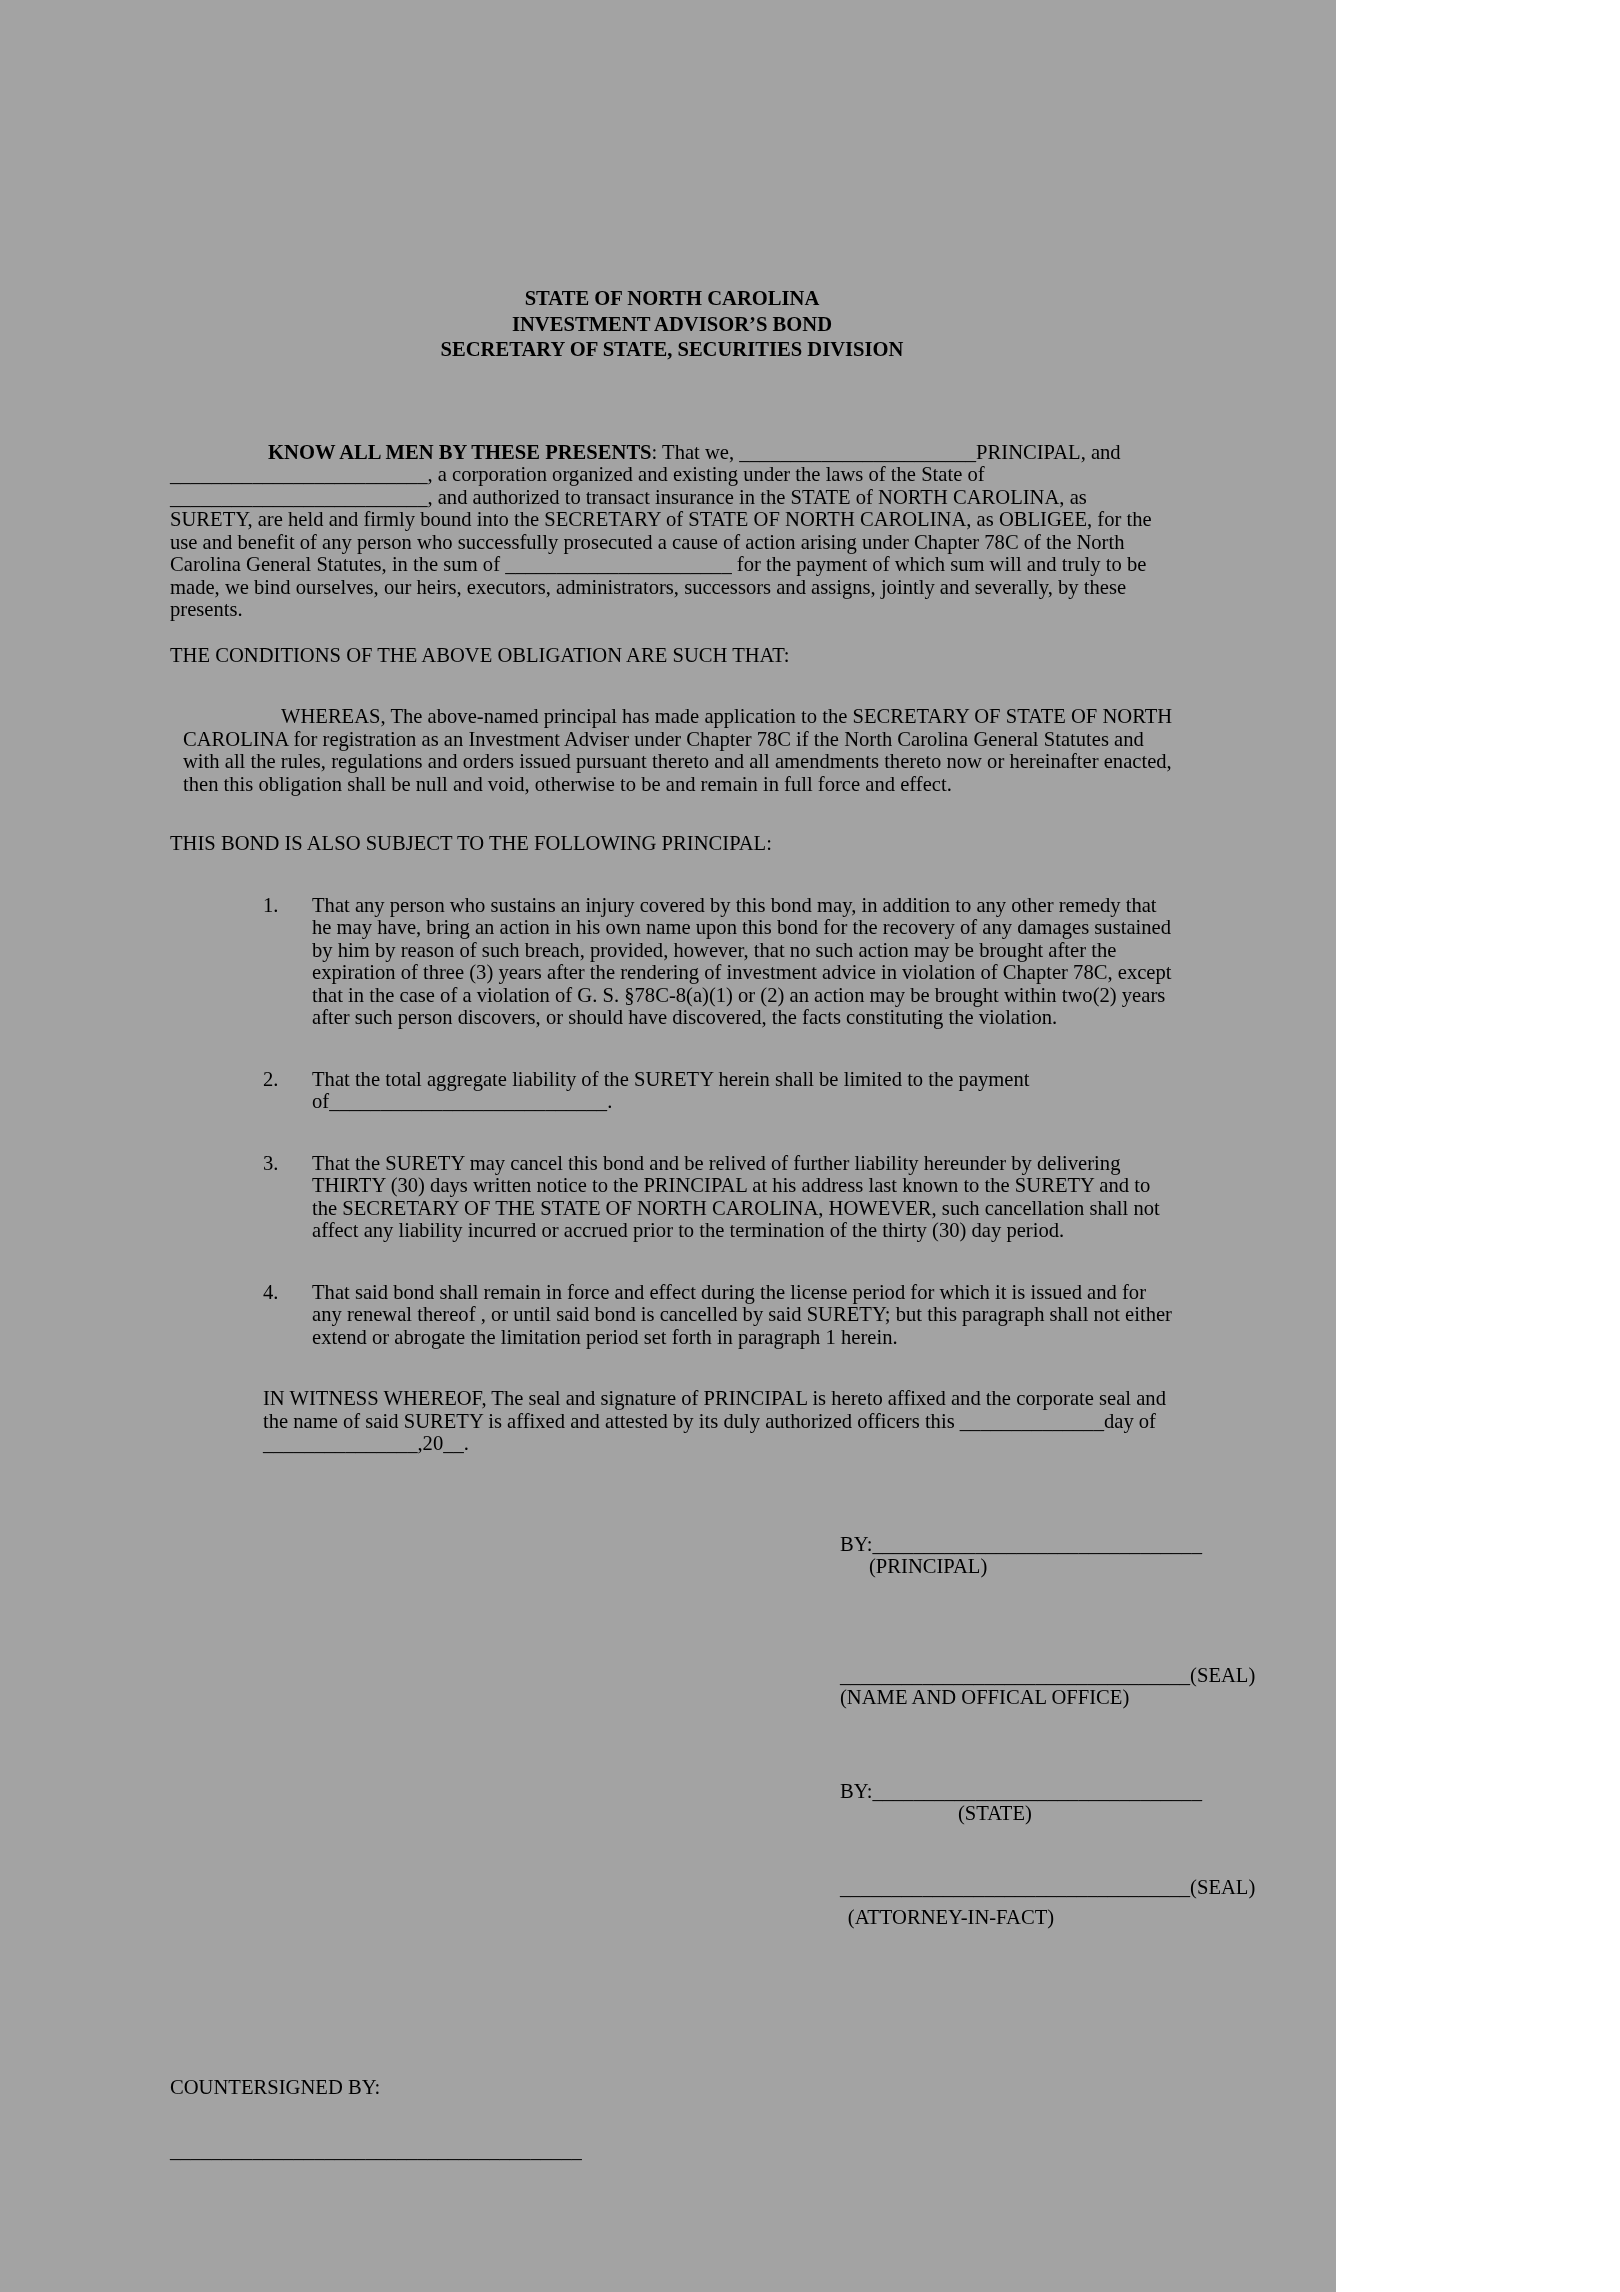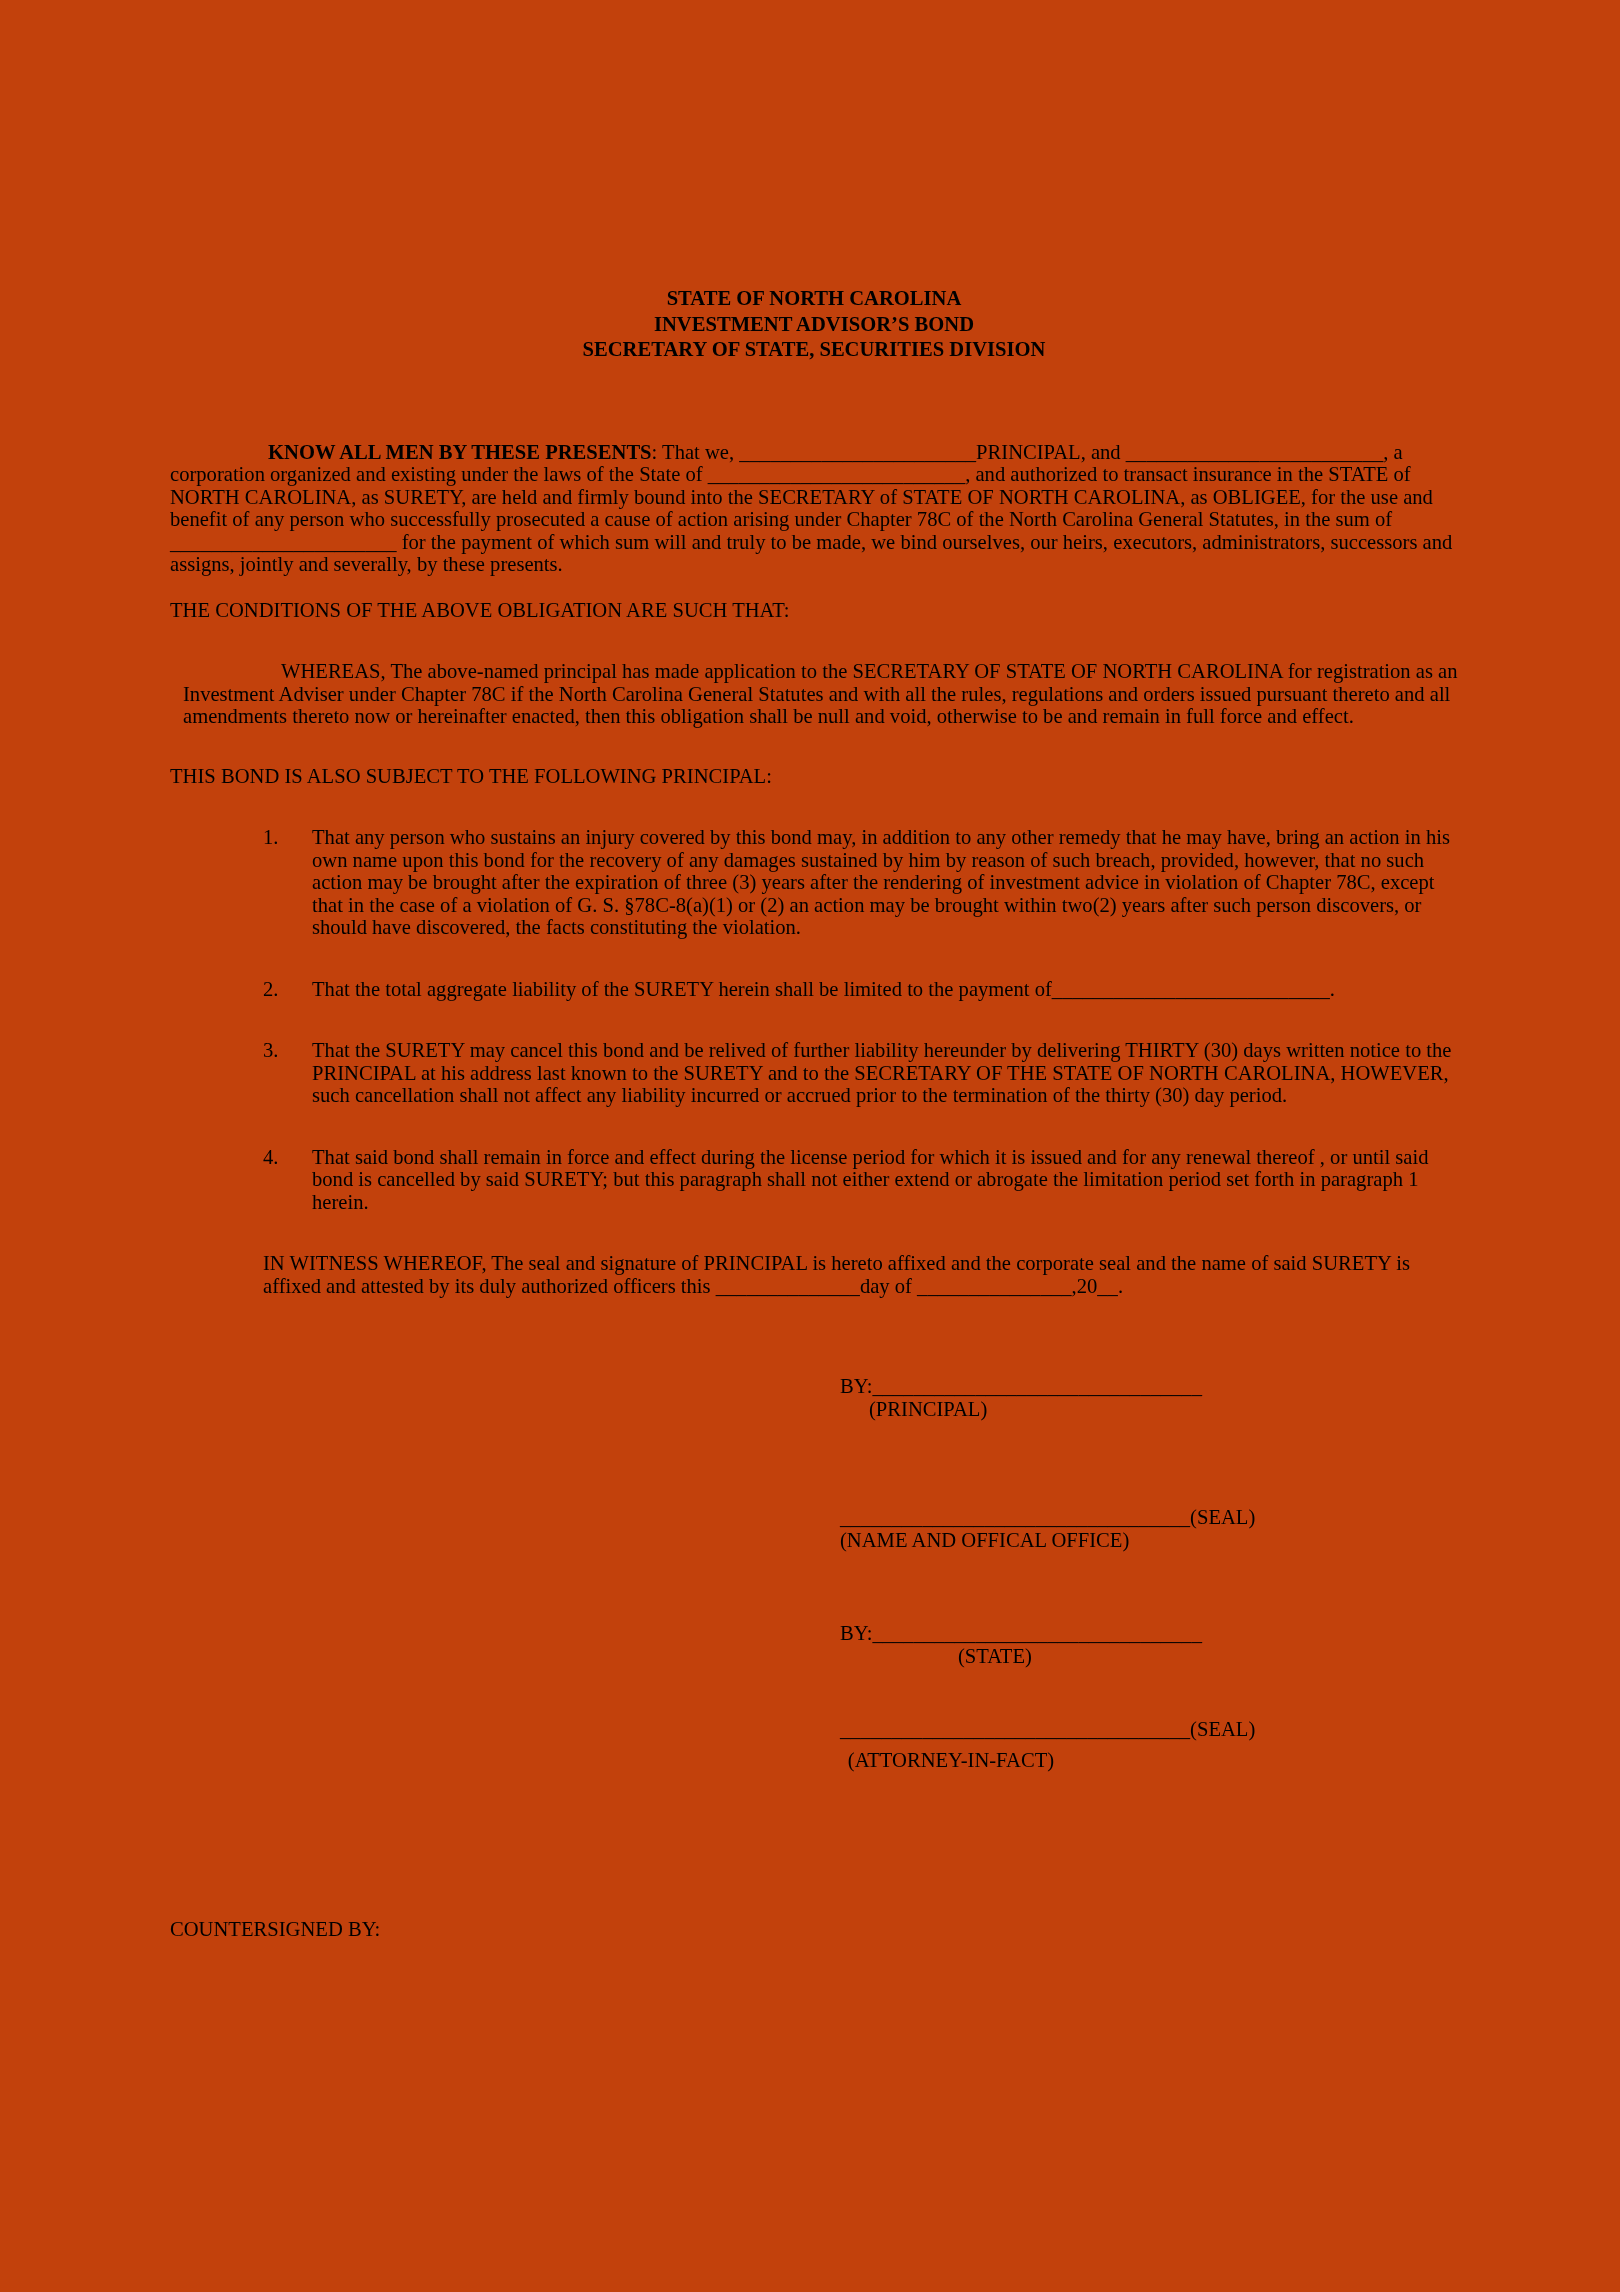--- a/index.html
+++ b/index.html
@@ -1,23 +1,23 @@
 <!DOCTYPE html>
 <html><head>
 <meta charset="utf-8">
 <style>
   html, body {
     margin: 0;
     padding: 0;
     background: #ffffff;
   }
   .page {
-    width: 1620px;
+    width: 1336px;
     height: 2293px;
-    background: #c2410c;
+    background: #a3a3a3;
     color: #000000;
     font-family: "Liberation Serif", serif;
     font-size: 20.6px;
     line-height: 22.5px;
     box-sizing: border-box;
     padding: 286px 162px 8px 170px;
     position: relative;
     overflow: hidden;
   }
   .doc-title {
@@ -135,16 +135,17 @@
       <div class="cap-surety">(STATE)</div>
     </div>
     <div class="siggroup sg4">
       <div>__________________________________(SEAL)</div>
       <div class="cap-attorney">(ATTORNEY-IN-FACT)</div>
     </div>
   </div>
 
   <div class="countersign">
     <div>COUNTERSIGNED BY:</div>
+    <div class="csline">________________________________________</div>
   </div>
 
 </div>
 
 
 </body></html>

